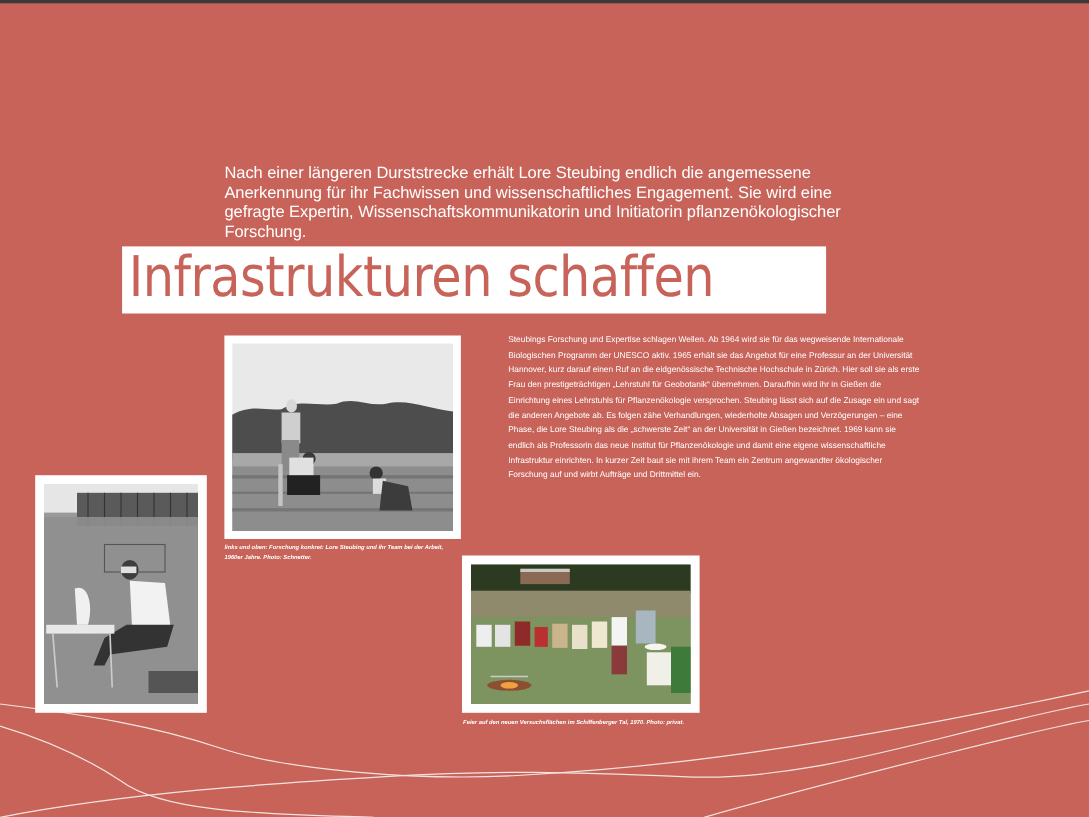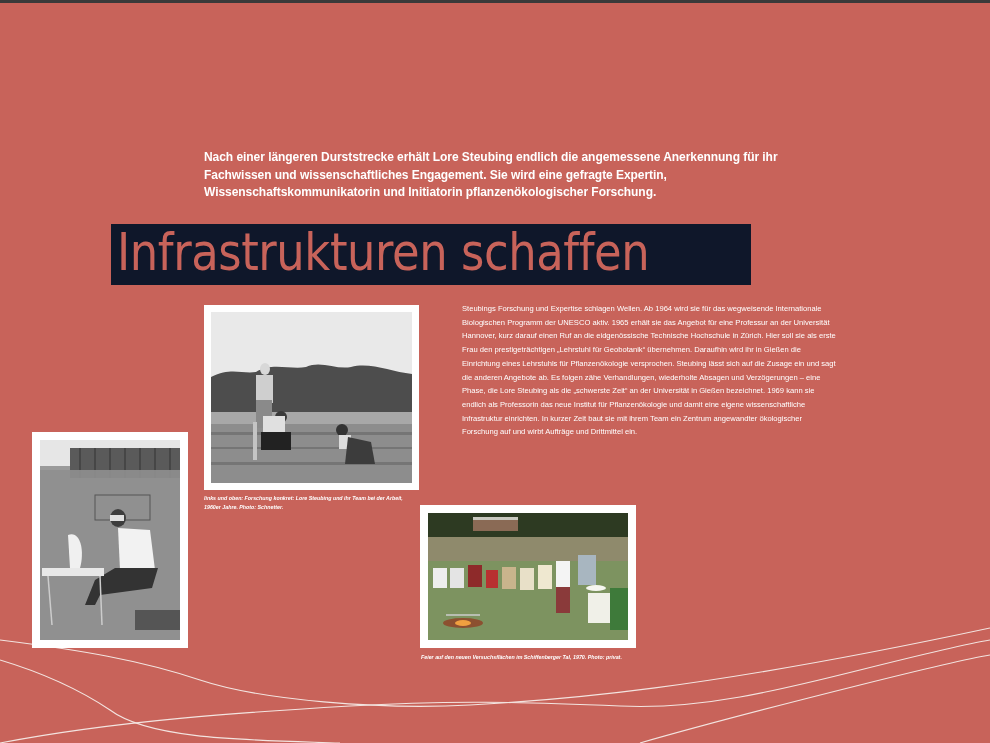--- a/index.html
+++ b/index.html
@@ -5,25 +5,25 @@
   html, body { margin: 0; padding: 0; }
   body {
     width: 990px; height: 743px; overflow: hidden; position: relative;
     background: #c8635a;
     font-family: "Liberation Sans", "DejaVu Sans", sans-serif;
     color: #ffffff;
   }
   .topbar { position: absolute; left: 0; top: 0; width: 990px; height: 3px; background: #3a3a3a; }
   .intro {
     position: absolute; left: 204px; top: 149px; width: 600px;
-    font-size: 12px; line-height: 17.5px; font-weight: bold; letter-spacing: -0.05px;
+    font-size: 15px; line-height: 17.5px; font-weight: normal; letter-spacing: -0.05px;
   }
   .title-box {
     position: absolute; left: 111px; top: 224px; width: 640px; height: 61px;
-    background: #0f172a; box-sizing: border-box;
+    background: #ffffff; box-sizing: border-box;
   }
   .title-text {
     position: absolute; left: 6px; top: -2px;
     font-family: "DejaVu Sans", sans-serif; font-size: 51px; line-height: 61px;
     color: #c8635a; letter-spacing: -0.5px; white-space: nowrap;
     transform: scaleX(0.88); transform-origin: left center;
   }
   .body-text {
     position: absolute; left: 462px; top: 302px; width: 375px;
     font-size: 7.6px; line-height: 13.7px;

